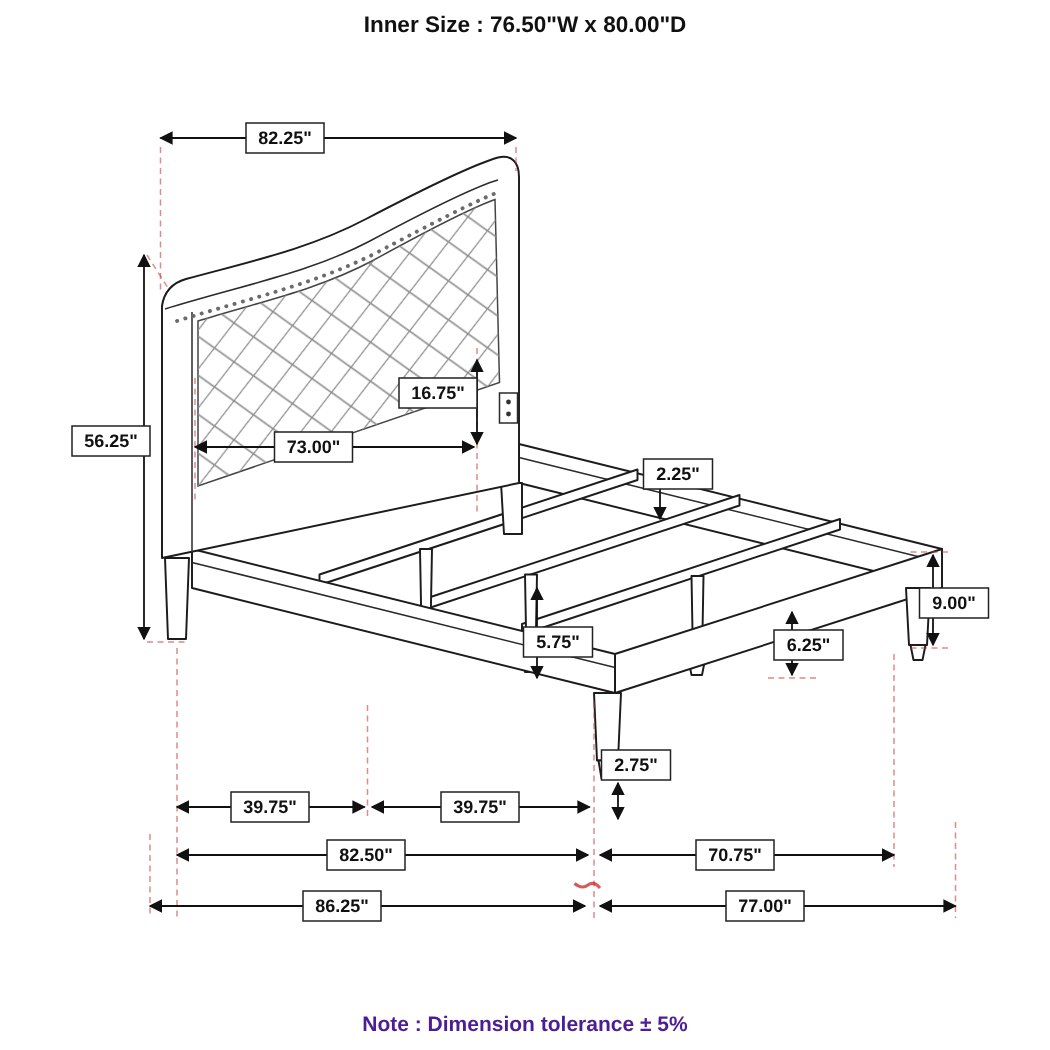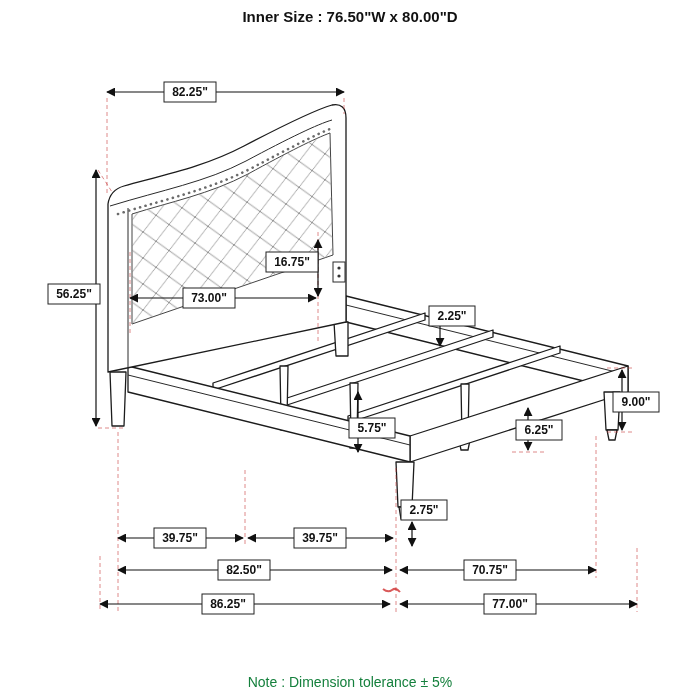--- a/index.html
+++ b/index.html
@@ -1,21 +1,21 @@
 <!DOCTYPE html>
 <html><head>
 <meta charset="utf-8">
 <style>
   html,body{margin:0;padding:0;background:#ffffff;}
   #stage{position:relative;width:700px;height:700px;background:#ffffff;overflow:hidden;
          font-family:"Liberation Sans",sans-serif;}
   #title{position:absolute;top:8px;left:0;width:700px;text-align:center;
          font-size:15px;font-weight:bold;color:#111;}
   #note{position:absolute;bottom:10px;left:0;width:700px;text-align:center;
-        font-size:14px;font-weight:normal;color:#15803d;}
+        font-size:14px;font-weight:bold;color:#4c1d95;}
   svg{position:absolute;top:0;left:0;}
   .draw{fill:#ffffff;stroke:#1c1c1c;stroke-width:1.3;stroke-linejoin:round;}
   .thin{fill:none;stroke:#2a2a2a;stroke-width:1;}
   .nail{fill:none;stroke:#6b6b6b;stroke-width:2.6;stroke-dasharray:0.1 5.6;stroke-linecap:round;}
   .ext{fill:none;stroke:rgba(200,62,62,0.6);stroke-width:1;stroke-dasharray:4 3;}
   .dim{fill:none;stroke:#111;stroke-width:1.2;}
   .lbox{fill:#ffffff;stroke:#222;stroke-width:1;}
   .ltxt{font-family:"Liberation Sans",sans-serif;font-size:12px;font-weight:600;fill:#111;
         text-anchor:middle;}
 </style>

